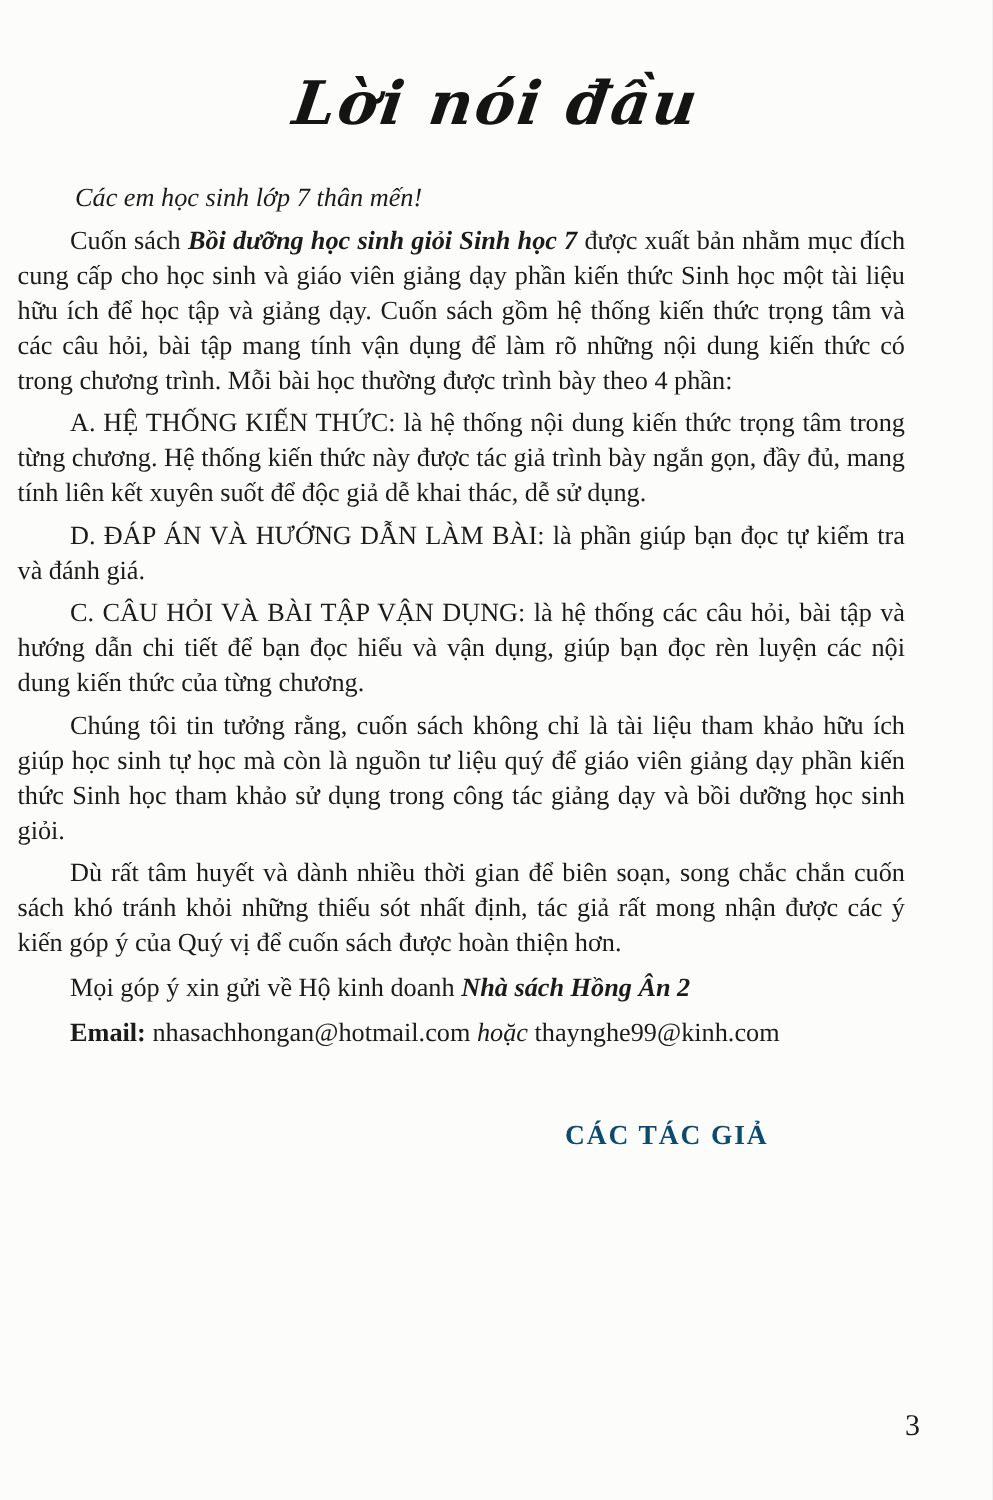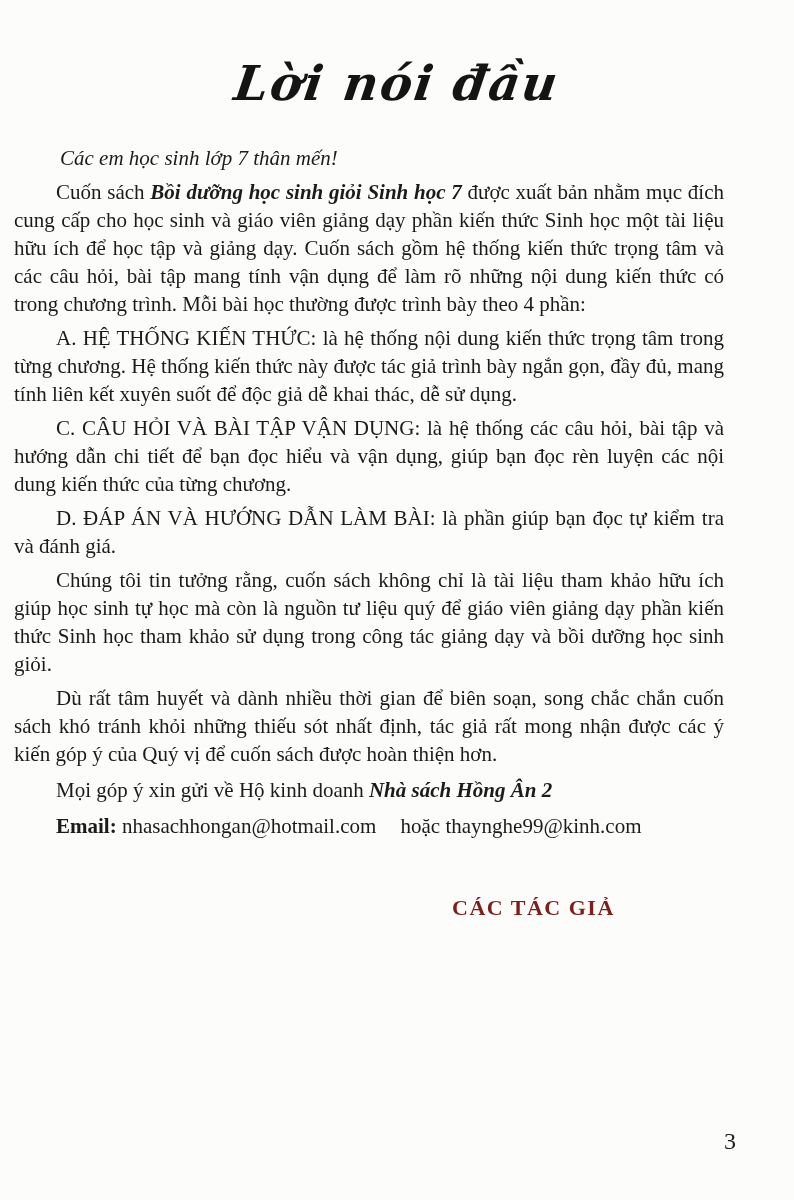--- a/index.html
+++ b/index.html
@@ -45,21 +45,21 @@
     margin-top:8px !important;
   }
   .contact-line { margin-top:8px !important; }
   .italic { font-style:italic; }
   .signature {
     margin:54px 0 0 438px;
     width:fit-content;
     font-weight:bold;
     font-size:22px;
     letter-spacing:1.5px;
-    color:#7f1d1d;
+    color:#0c4a6e;
   }
   .page-number {
     position:absolute;
     left:724px; top:1128px;
     font-size:24px;
     color:#1b1b1b;
   }
 </style>
 </head>
 <body>
@@ -70,32 +70,32 @@
 
   <div class="content">
 
     <p class="greeting">Các em học sinh lớp 7 thân mến!</p>
 
     <p class="para"><span>Cuốn sách </span><span style="font-weight: bold; font-style: italic;">Bồi dưỡng học sinh giỏi Sinh học 7</span><span> được xuất bản nhằm mục đích cung cấp cho học sinh và giáo viên giảng dạy phần kiến thức Sinh học một tài liệu hữu ích để học tập và giảng dạy. Cuốn sách gồm hệ thống kiến thức trọng tâm và các câu hỏi, bài tập mang tính vận dụng để làm rõ những nội dung kiến thức có trong chương trình. Mỗi bài học thường được trình bày theo 4 phần:</span></p>
 
     <p class="para">A. HỆ THỐNG KIẾN THỨC: là hệ thống nội dung kiến thức trọng tâm trong từng chương. Hệ thống kiến thức này được tác giả trình bày ngắn gọn, đầy đủ, mang tính liên kết xuyên suốt để độc giả dễ khai thác, dễ sử dụng.</p>
 
 
+    <p class="para">D. ĐÁP ÁN VÀ HƯỚNG DẪN LÀM BÀI: là phần giúp bạn đọc tự kiểm tra và đánh giá.</p>
+
     <p class="para">C. CÂU HỎI VÀ BÀI TẬP VẬN DỤNG: là hệ thống các câu hỏi, bài tập và hướng dẫn chi tiết để bạn đọc hiểu và vận dụng, giúp bạn đọc rèn luyện các nội dung kiến thức của từng chương.</p>
-
-    <p class="para">D. ĐÁP ÁN VÀ HƯỚNG DẪN LÀM BÀI: là phần giúp bạn đọc tự kiểm tra và đánh giá.</p>
 
     <p class="para">Chúng tôi tin tưởng rằng, cuốn sách không chỉ là tài liệu tham khảo hữu ích giúp học sinh tự học mà còn là nguồn tư liệu quý để giáo viên giảng dạy phần kiến thức Sinh học tham khảo sử dụng trong công tác giảng dạy và bồi dưỡng học sinh giỏi.</p>
 
     <p class="para">Dù rất tâm huyết và dành nhiều thời gian để biên soạn, song chắc chắn cuốn sách khó tránh khỏi những thiếu sót nhất định, tác giả rất mong nhận được các ý kiến góp ý của Quý vị để cuốn sách được hoàn thiện hơn.</p>
 
     <p class="para contact-line"><span>Mọi góp ý xin gửi về Hộ kinh doanh </span><span style="font-weight: bold; font-style: italic;">Nhà sách Hồng Ân 2</span></p>
 
 
-    <p class="para contact-line"><span style="font-weight: bold;">Email: </span><span>nhasachhongan@hotmail.com </span><span style=" margin-left: 19px;">hoặc</span><span> thaynghe99@kinh.com</span></p>
+    <p class="para contact-line"><span style="font-weight: bold;">Email: </span><span>nhasachhongan@hotmail.com </span><span style="font-style: italic;">hoặc</span><span> thaynghe99@kinh.com</span></p>
 
 
     <div class="signature">CÁC TÁC GIẢ</div>
 
   </div>
 
   <div class="page-number">3</div>
 
 </div>
 

